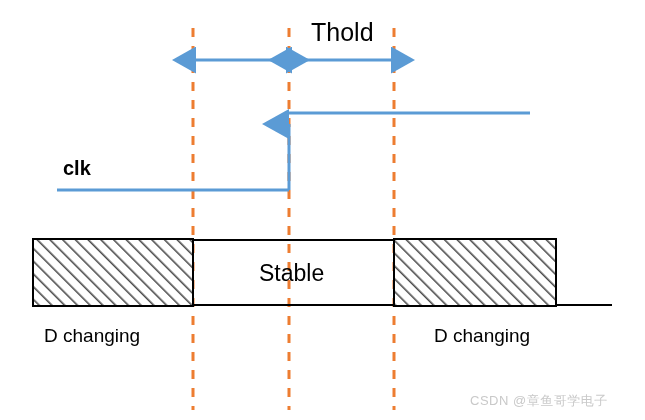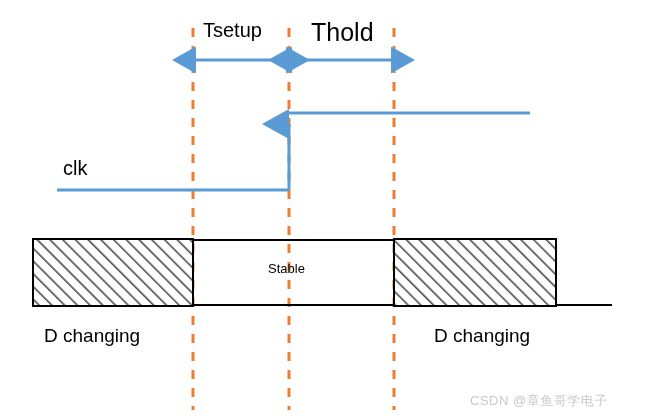--- a/index.html
+++ b/index.html
@@ -26,22 +26,22 @@
   }
   .txt {
     position: absolute;
     color: #000000;
     font-family: "Liberation Sans", sans-serif;
     white-space: nowrap;
     line-height: 1;
   }
   .lbl-tsetup { left: 203px; top: 20px; font-size: 20px; }
   .lbl-thold  { left: 311px; top: 20px; font-size: 25px; }
-  .lbl-clk    { left: 63px;  top: 158px; font-size: 20px; }
-  .lbl-stable { left: 259px; top: 262px; font-size: 13px; margin-left: 9px; }
+  .lbl-clk    { left: 63px;  top: 158px; font-size: 20px; font-weight: bold; }
+  .lbl-stable { left: 259px; top: 262px; font-size: 23px; }
   .lbl-dchg-left  { left: 44px;  top: 326px; font-size: 19px; }
   .lbl-dchg-right { left: 434px; top: 326px; font-size: 19px; }
   .watermark {
     position: absolute;
     left: 470px;
     top: 392px;
     font-size: 13px;
     color: #c9c9c9;
     font-family: "Liberation Sans", sans-serif;
     white-space: nowrap;
@@ -89,21 +89,20 @@
 
     <g>
       <rect x="33" y="239" width="160" height="67" fill="url(#hatchPattern)" stroke="#000000" stroke-width="2"></rect>
       <line x1="193" y1="240" x2="394" y2="240" stroke="#000000" stroke-width="2"></line>
       <line x1="193" y1="305" x2="394" y2="305" stroke="#000000" stroke-width="2"></line>
       <rect x="394" y="239" width="162" height="67" fill="url(#hatchPattern)" stroke="#000000" stroke-width="2"></rect>
       <line x1="556" y1="305" x2="612" y2="305" stroke="#000000" stroke-width="2"></line>
     </g>
   </svg>
 
-  <div class="txt lbl-tsetup">Tsetup</div>
   <div class="txt lbl-thold">Thold</div>
   <div class="txt lbl-clk">clk</div>
   <div class="txt lbl-stable">Stable</div>
   <div class="txt lbl-dchg-left">D changing</div>
   <div class="txt lbl-dchg-right">D changing</div>
 
   <div class="watermark">CSDN @章鱼哥学电子</div>
 
 </div>
 

